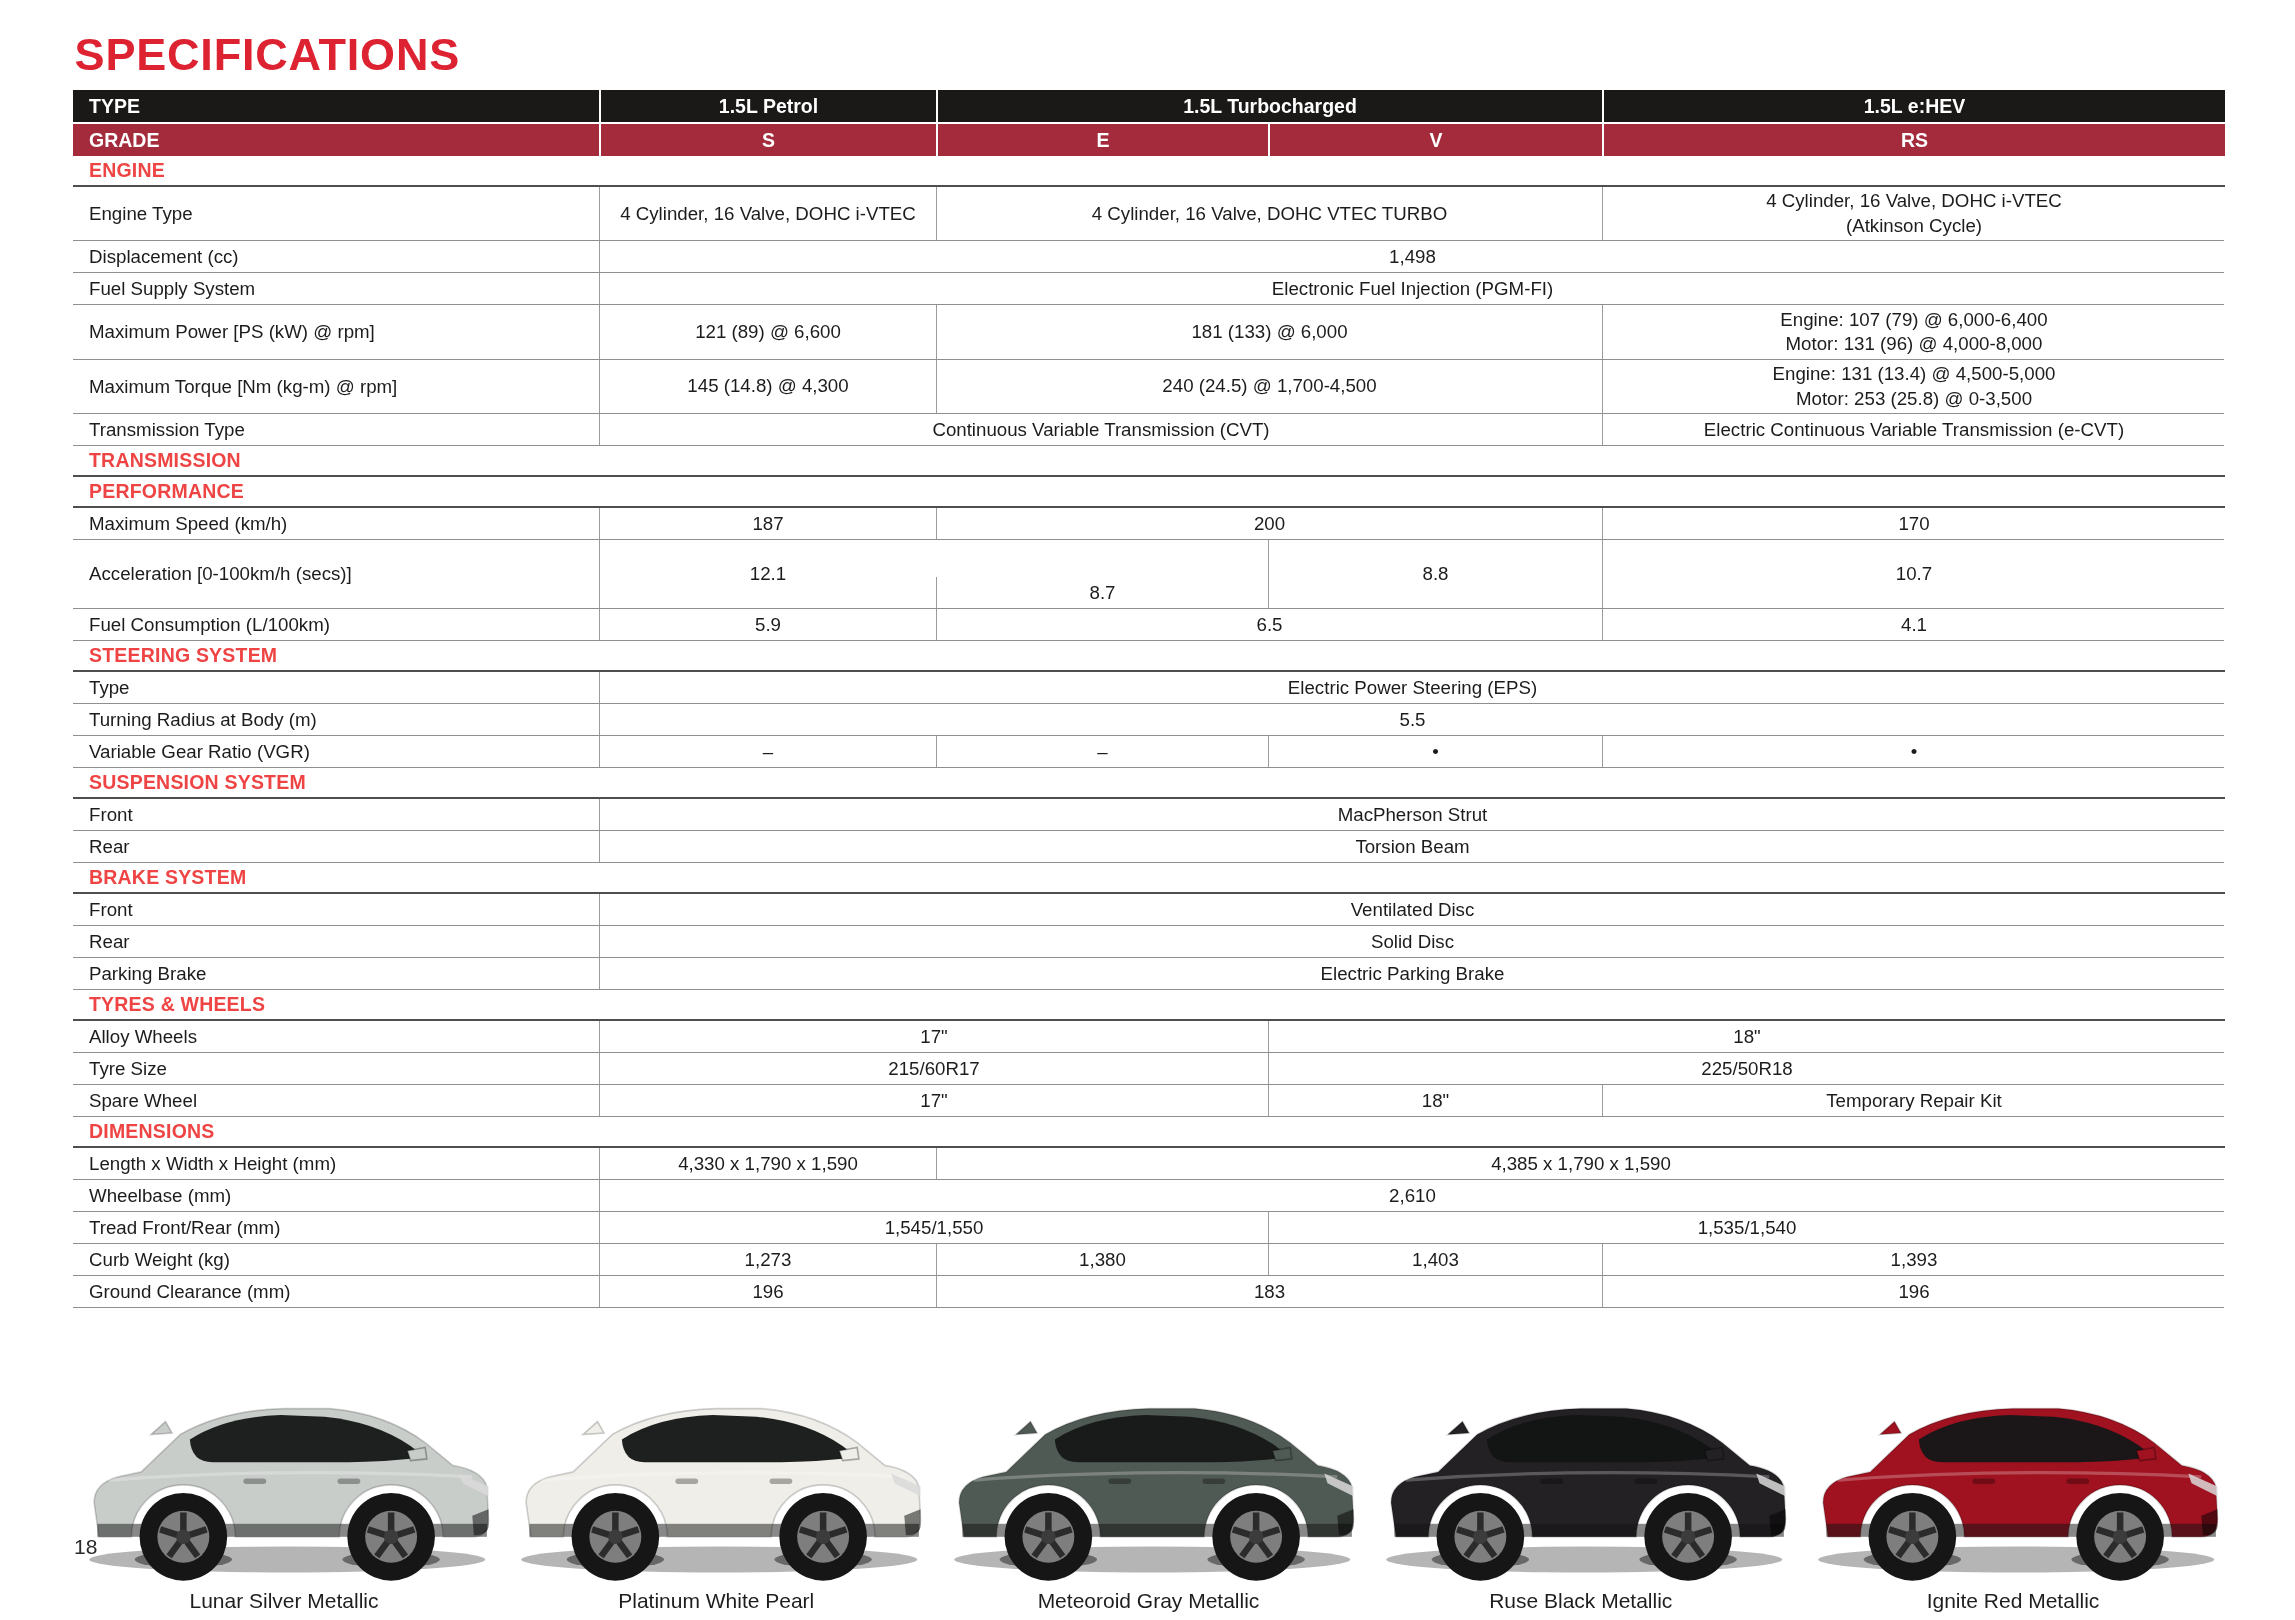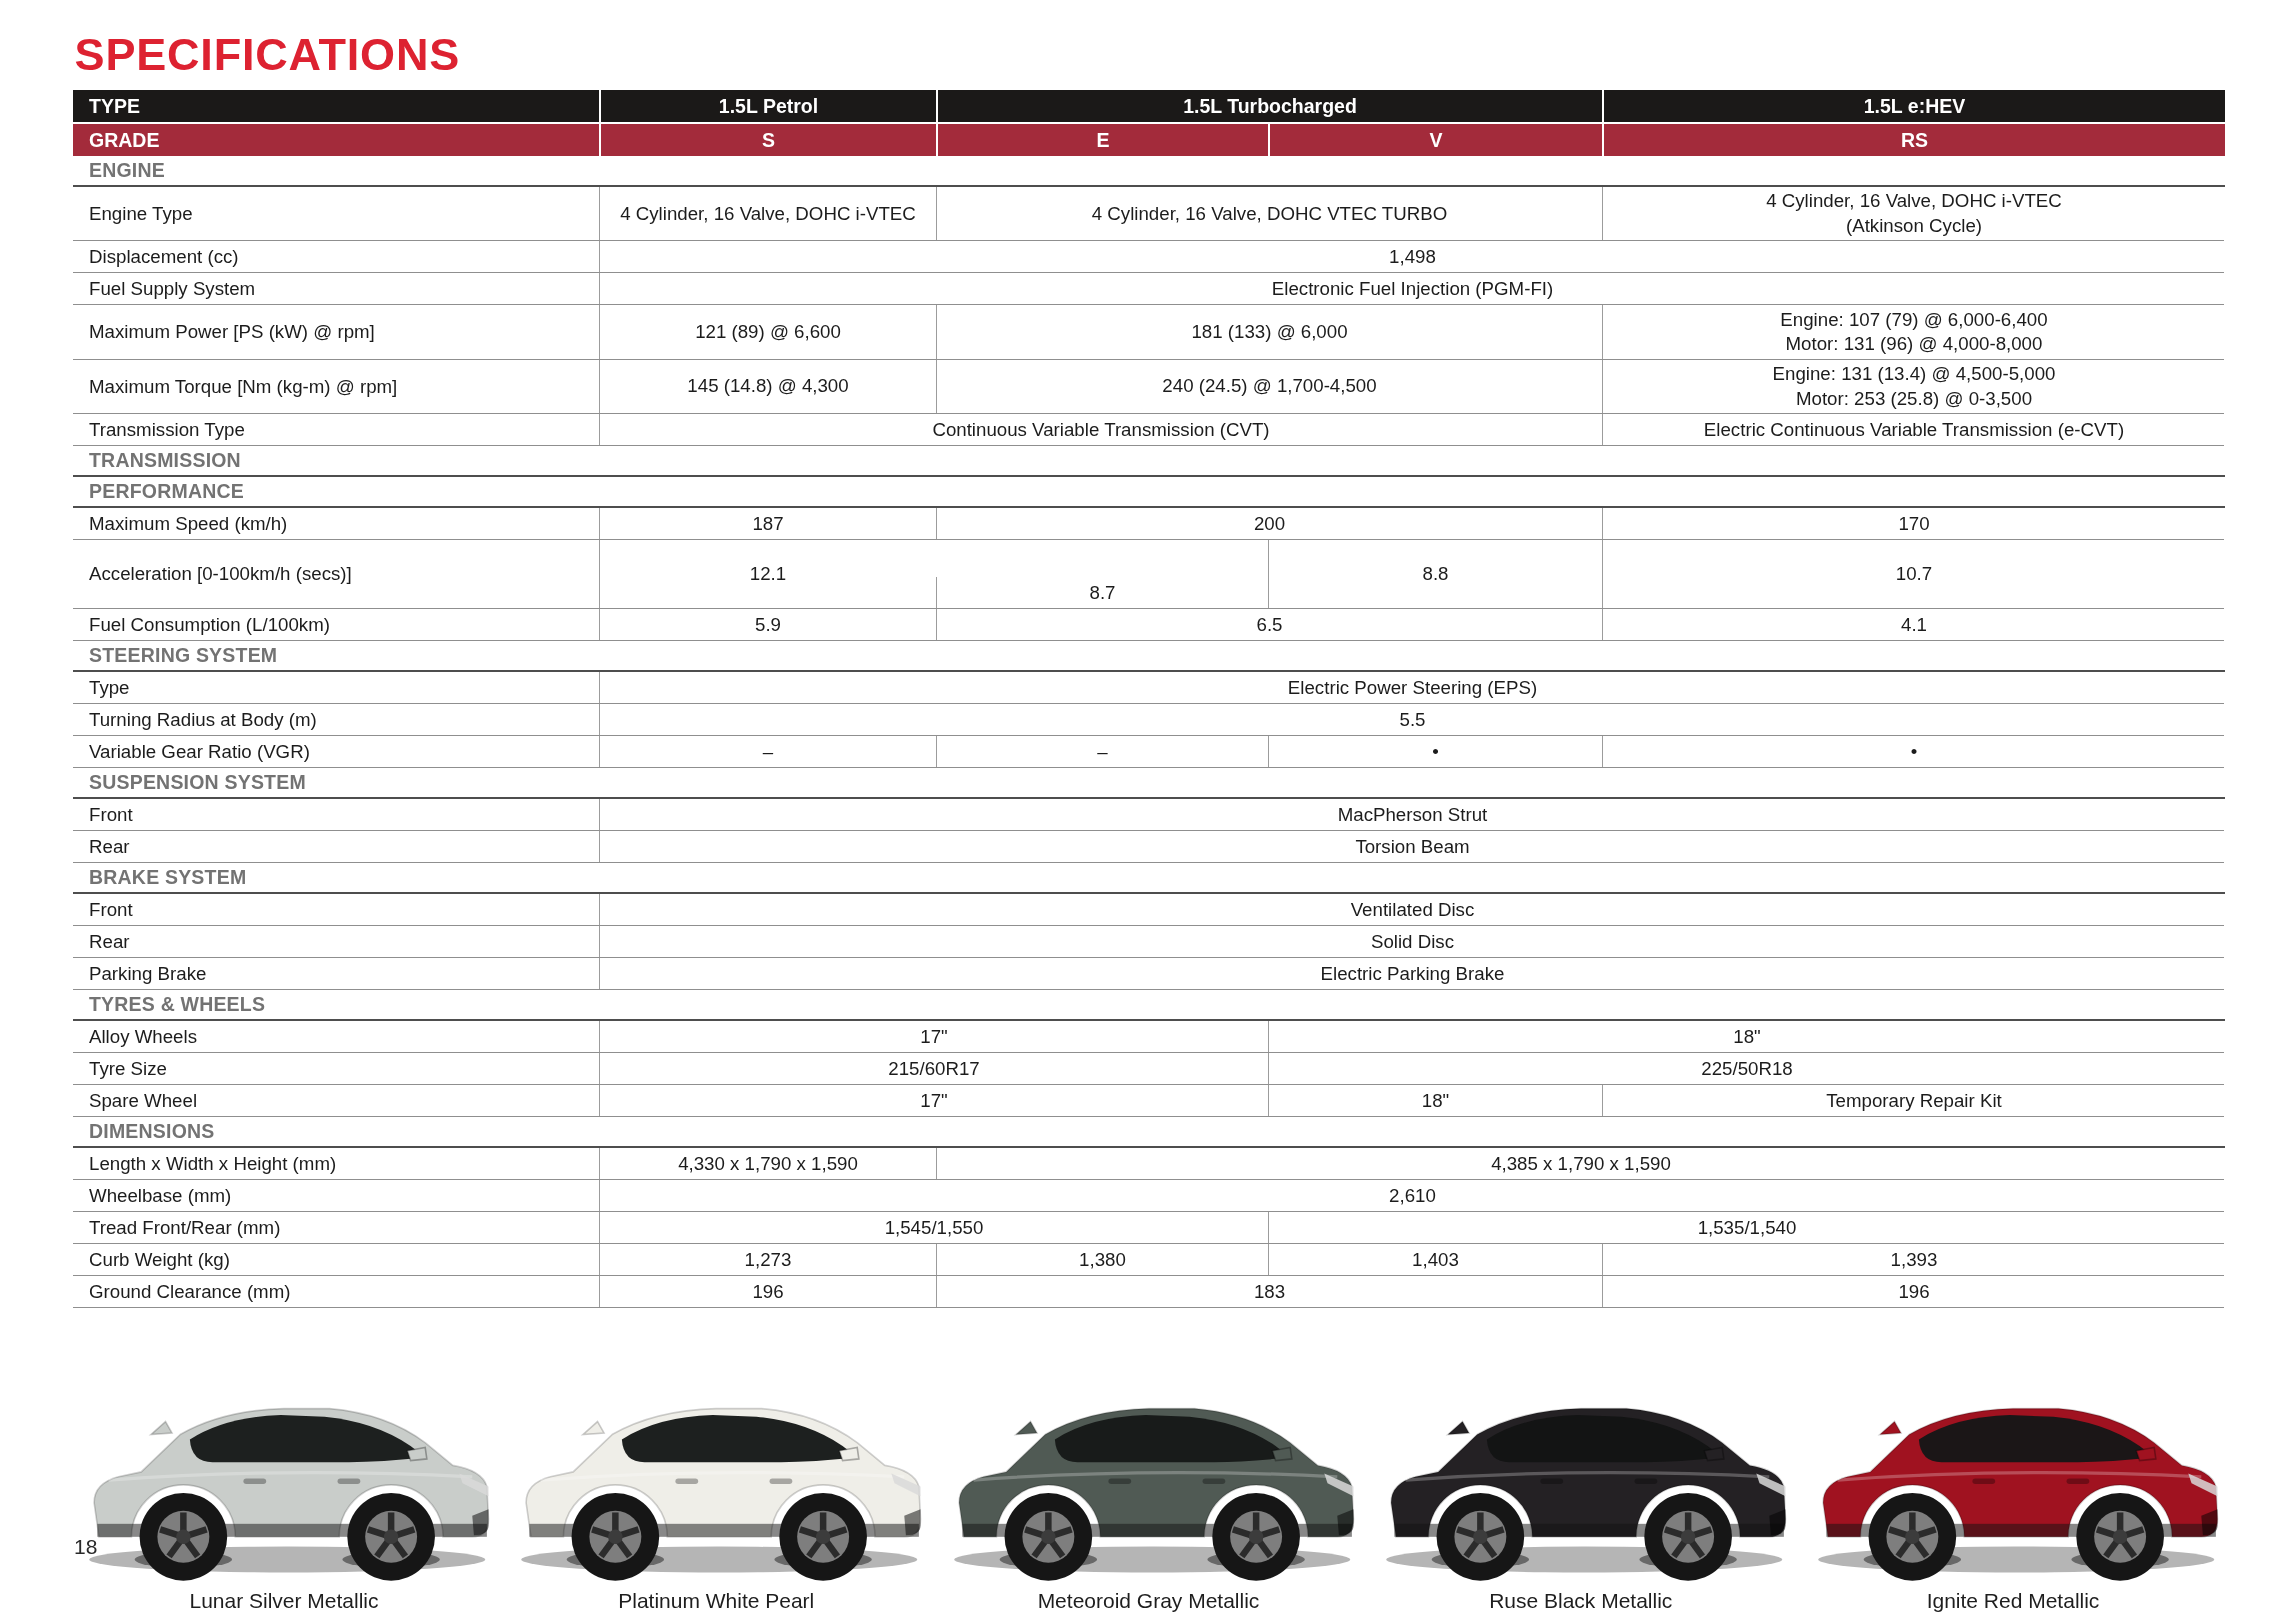--- a/index.html
+++ b/index.html
@@ -12,21 +12,21 @@
   .spec-table{width:2151px;}
   .trow{display:grid;grid-template-columns:526px 337px 332px 334px 623px;}
   .hcell{display:flex;align-items:center;justify-content:center;height:32px;
        color:#ffffff;font-size:19.5px;font-weight:bold;box-sizing:border-box;}
   .type-row .hcell{background:#1B1918;}
   .grade-row .hcell{background:#A32B3B;}
   .grade-row{border-top:2.4px solid #ffffff;}
   .hcell.hlabel{justify-content:flex-start;padding-left:16px;}
   .hcell + .hcell{border-left:2.4px solid #ffffff;}
   .section-cell{grid-column:1 / -1;display:flex;align-items:center;height:31px;
-       padding-left:16px;font-size:19.5px;font-weight:bold;color:#737373;
+       padding-left:16px;font-size:19.5px;font-weight:bold;color:#ef4444;
        border-bottom:2.4px solid #4E4E4E;box-sizing:border-box;letter-spacing:0.2px;}
   .drow{border-bottom:1.6px solid #8F8F8F;}
   .rlabel{display:flex;align-items:center;min-height:31px;padding-left:16px;
        font-size:18.7px;box-sizing:border-box;}
   .val{display:flex;align-items:center;justify-content:center;text-align:center;
        min-height:31px;padding:2.4px 8px;font-size:18.7px;white-space:pre-line;
        line-height:1.3;border-left:1.6px solid #9C9C9C;box-sizing:border-box;}
   
   .cars{margin-top:81px;display:flex;justify-content:space-between;width:2151px;}
   .car{width:422px;text-align:center;}

